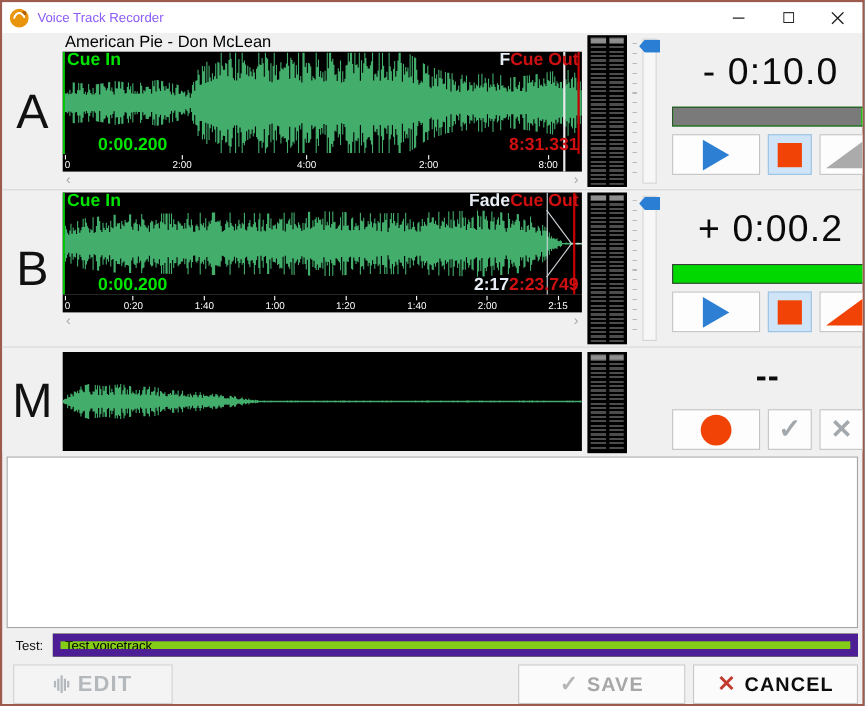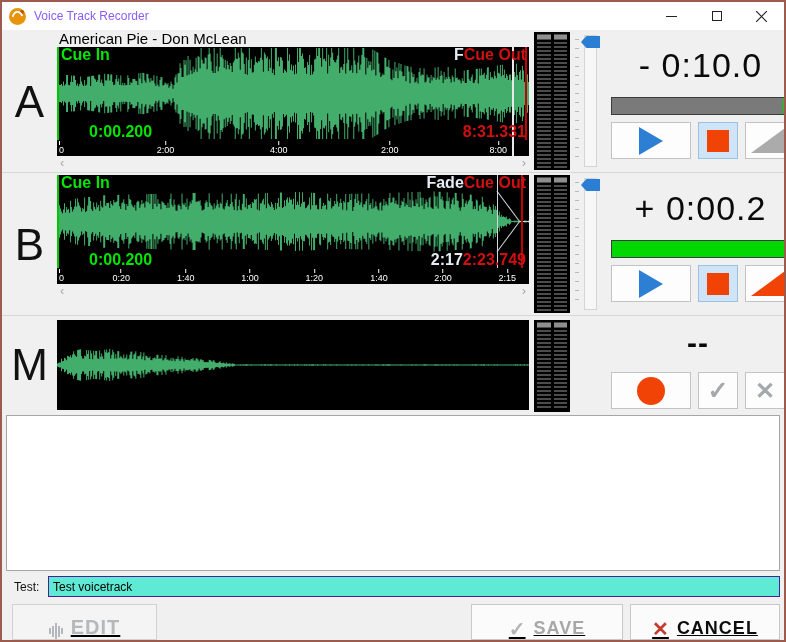--- a/index.html
+++ b/index.html
@@ -94,25 +94,25 @@
   .icon-fade.active { border-bottom-color:#f14306; }
   .icon-record { width:28px; height:28px; border-radius:50%; background:#f14306; }
   .icon-check { color:#a3a8ad; font-size:25px; font-weight:bold; line-height:1; }
   .icon-x { color:#a3a8ad; font-size:24px; font-weight:bold; line-height:1; }
   
   .notes-wrap { flex:1 1 auto; margin:3px 4px 0 4px; }
   .notes { width:100%; height:100%; border:1px solid #a6a6a6; background:#fff; resize:none; outline:none;
       font-family:"Liberation Sans",sans-serif; font-size:13px; padding:4px; }
   .title-row { flex:0 0 auto; display:flex; align-items:center; margin:5px 4px 0 12px; }
   .title-row label { font-size:12px; color:#111; flex:0 0 34px; }
-  .title-input { flex:1 1 auto; height:21px; border:1px solid #4c1d95; background:#5eead4; outline:none;
+  .title-input { flex:1 1 auto; height:21px; border:7px solid #4c1d95; background:#84cc16; outline:none;
       font-family:"Liberation Sans",sans-serif; font-size:12px; padding:0 4px; }
   .bottom-btns { flex:0 0 auto; display:flex; align-items:center; margin:7px 4px 0 10px; height:36px; }
-  .btn { height:36px; background:#fbfbfb; border:1px solid #c8c8c8; display:flex; align-items:flex-end;
-      justify-content:center; gap:8px; font-family:"Liberation Sans",sans-serif;text-decoration:underline; }
+  .btn { height:36px; background:#fbfbfb; border:1px solid #c8c8c8; display:flex; align-items:center;
+      justify-content:center; gap:8px; font-family:"Liberation Sans",sans-serif; }
   .edit-btn { width:145px; background:#f4f4f4; border-color:#d2d2d2; }
   .edit-btn .lbl { font-size:20px; font-weight:bold; color:#b4b8bd; letter-spacing:1px; }
   .wave-glyph { display:flex; align-items:center; gap:1px; height:16px; }
   .wave-glyph i { display:block; width:2px; background:#b4b8bd; }
   .spacer { flex:1 1 auto; }
   .save-btn { width:152px; margin-right:7px; }
   .save-btn .lbl { font-size:18px; font-weight:bold; color:#a7a7a7; letter-spacing:1px; }
   .save-btn .icon-check { font-size:20px; color:#b5b5b5; }
   .cancel-btn { width:150px; }
   .cancel-btn .lbl { font-size:18px; font-weight:bold; color:#0d0d0d; letter-spacing:1px; }

